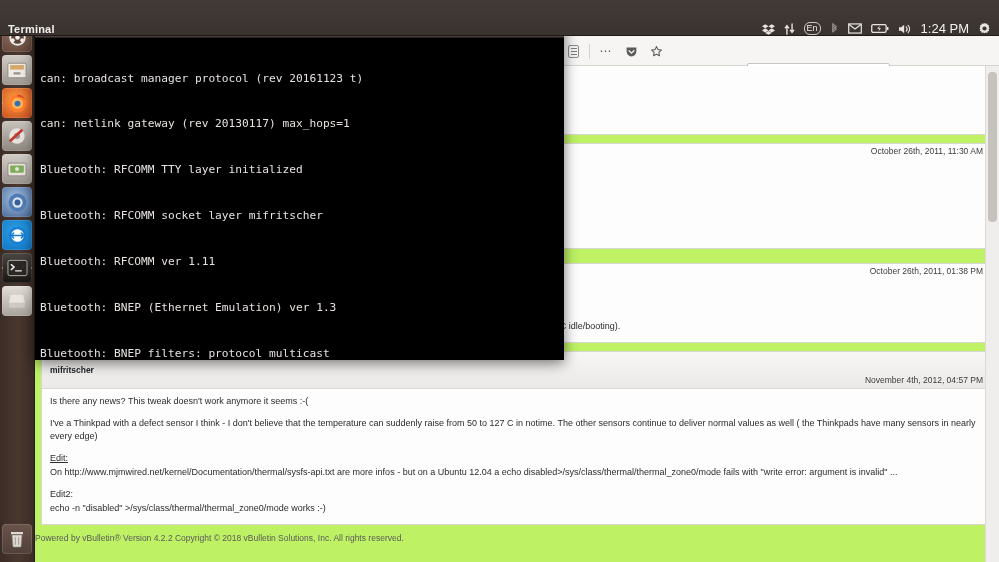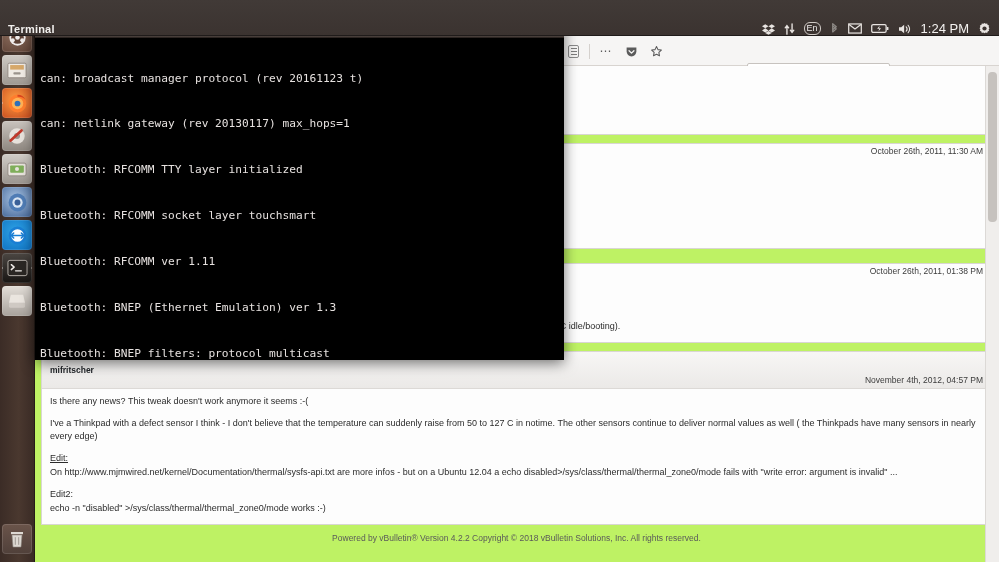--- a/index.html
+++ b/index.html
@@ -107,21 +107,21 @@
     padding:3px 8px;display:flex;align-items:center;justify-content:space-between;
     font-size:8.5px;
   }
   .post-author{font-weight:bold;color:#23272b;}
   .post-date{color:#3b3b3b;margin-top:20px;}
   .post-body{padding:6px 8px 8px 8px;line-height:1.55;}
   .post-body p{margin:0 0 8px 0;}
   .post-body p:last-child{margin-bottom:0;}
   .bare-date{text-align:right;font-size:8.5px;color:#3b3b3b;padding:2px 8px;}
   #footer-note{
-    text-align:center;font-size:8.5px;color:#5a5a5a;margin-top:0;
+    text-align:left;font-size:8.5px;color:#5a5a5a;margin-top:0;
   }
   #page-scrollbar{
     position:absolute;right:0;top:48px;width:13px;height:496px;background:#f0eeec;
     border-left:1px solid #dcd9d6;
   }
   #page-scroll-thumb{
     position:absolute;left:2px;top:6px;width:9px;height:150px;background:#c6c2be;border-radius:4px;
   }
   
   #terminal{
@@ -341,21 +341,21 @@
   <div id="term-titlebar">
     <span class="wbtn wbtn-close"></span>
     <span class="wbtn wbtn-min"></span>
     <span class="wbtn wbtn-max"></span>
     <span id="term-title">vikneshwar@vikneshwar: ~</span>
   </div>
   <div id="term-body">
     <div class="line">can: broadcast manager protocol (rev 20161123 t)</div>
     <div class="line">can: netlink gateway (rev 20130117) max_hops=1</div>
     <div class="line">Bluetooth: RFCOMM TTY layer initialized</div>
-    <div class="line">Bluetooth: RFCOMM socket layer touchsmart</div>
+    <div class="line">Bluetooth: RFCOMM socket layer mifritscher</div>
     <div class="line">Bluetooth: RFCOMM ver 1.11</div>
     <div class="line">Bluetooth: BNEP (Ethernet Emulation) ver 1.3</div>
     <div class="line">Bluetooth: BNEP filters: protocol multicast</div>
     
     
     
     
     
     
     

